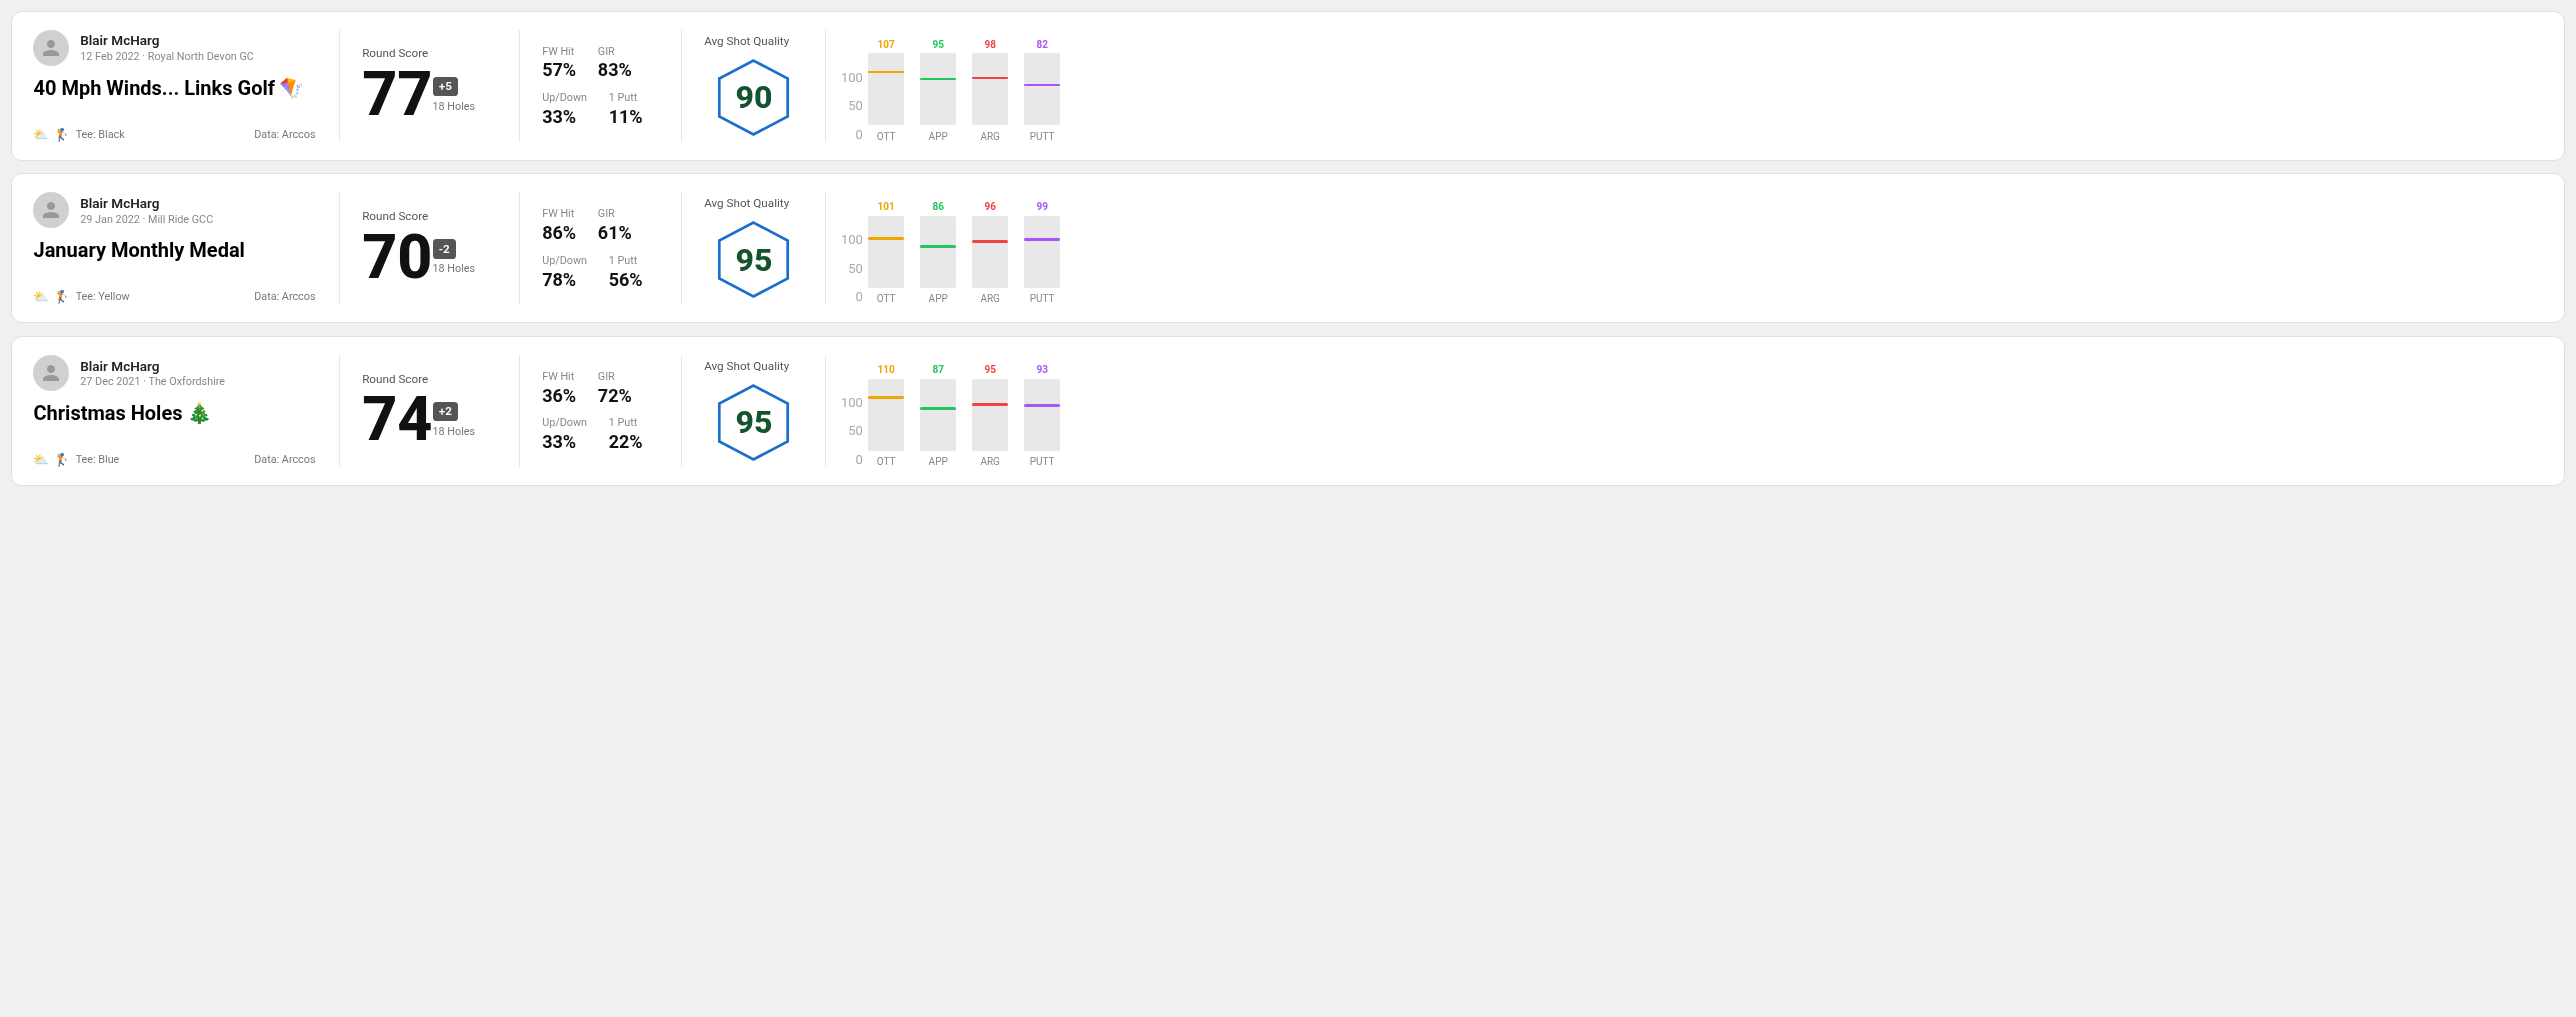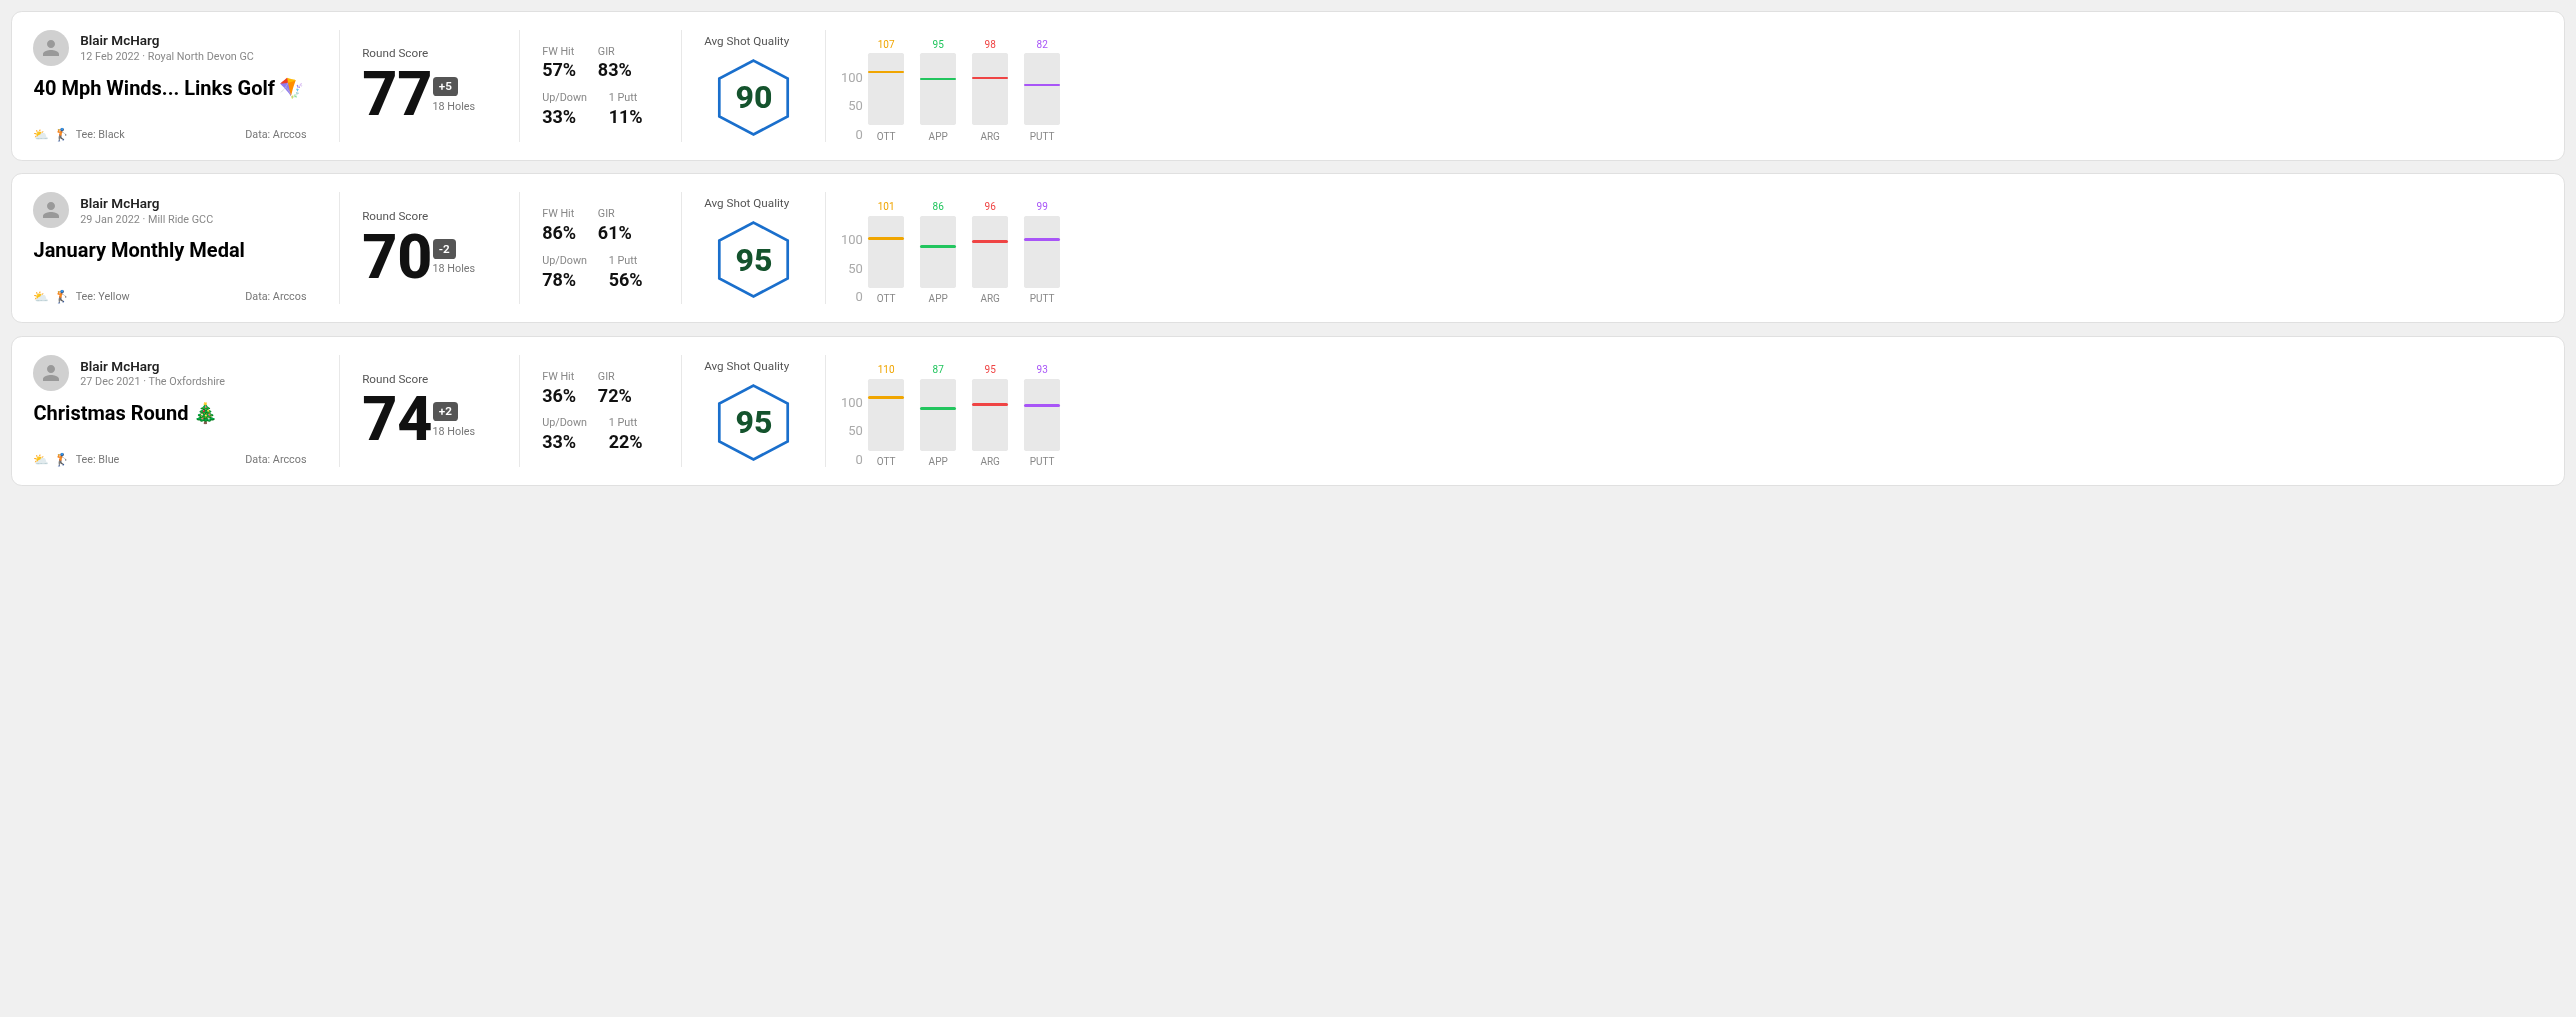--- a/index.html
+++ b/index.html
@@ -17,21 +17,21 @@
       padding: 18px 21.7px;
       display: flex;
       align-items: stretch;
       gap: 0;
     }
     .card-left {
       flex: 0 0 307px;
       display: flex;
       flex-direction: column;
       justify-content: space-between;
-      padding-right: 33px;
+      padding-right: 24px;
       border-right: 0.9px solid #e8e8e8;
     }
     .user-info {
       display: flex;
       align-items: center;
       gap: 10.8px;
       margin-bottom: 9px;
     }
     .avatar {
       width: 36px;
@@ -158,21 +158,21 @@
     }
     .chart-col {
       display: flex;
       flex-direction: column;
       align-items: center;
       gap: 1.8px;
       flex: 1;
     }
     .chart-col-value {
       font-size: 10px;
-      font-weight: 400;
+      font-weight: 700;
       margin-bottom: 1.8px;
     }
     .chart-bar-wrap {
       width: 36px;
       height: 72px;
       background: #e8e8e8;
       border-radius: 2.7px;
       position: relative;
       display: flex;
       align-items: flex-end;
@@ -465,21 +465,21 @@
         <div class="avatar">
           <svg viewBox="0 0 24 24">
             <path d="M12 12c2.7 0 4.8-2.1 4.8-4.8S14.7 2.4 12 2.4 7.2 4.5 7.2 7.2 9.3 12 12 12zm0 2.4c-3.2 0-9.6 1.6-9.6 4.8v2.4h19.2v-2.4c0-3.2-6.4-4.8-9.6-4.8z"></path>
           </svg>
         </div>
         <div class="user-details">
           <span class="user-name">Blair McHarg</span>
           <span class="user-meta">27 Dec 2021 · The Oxfordshire</span>
         </div>
       </div>
-      <div class="round-title">Christmas Round 🎄</div>
+      <div class="round-title">Christmas Holes 🎄</div>
     </div>
     <div class="card-footer">
       <div class="tee-info">
         <span class="tee-icon">⛅</span>
         <span class="tee-icon">🏌</span>
         <span>Tee: Blue</span>
       </div>
       <span>Data: Arccos</span>
     </div>
   </div>

